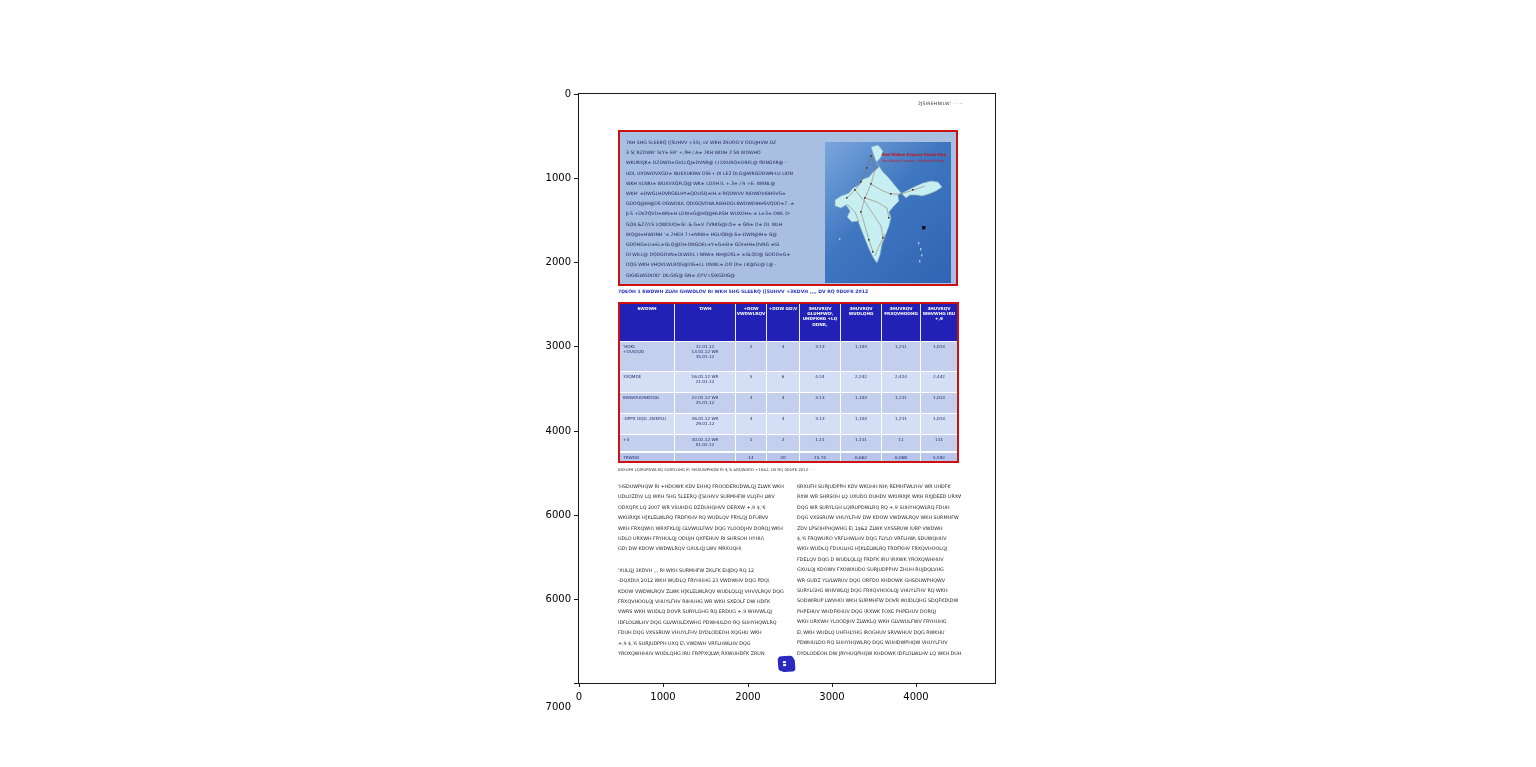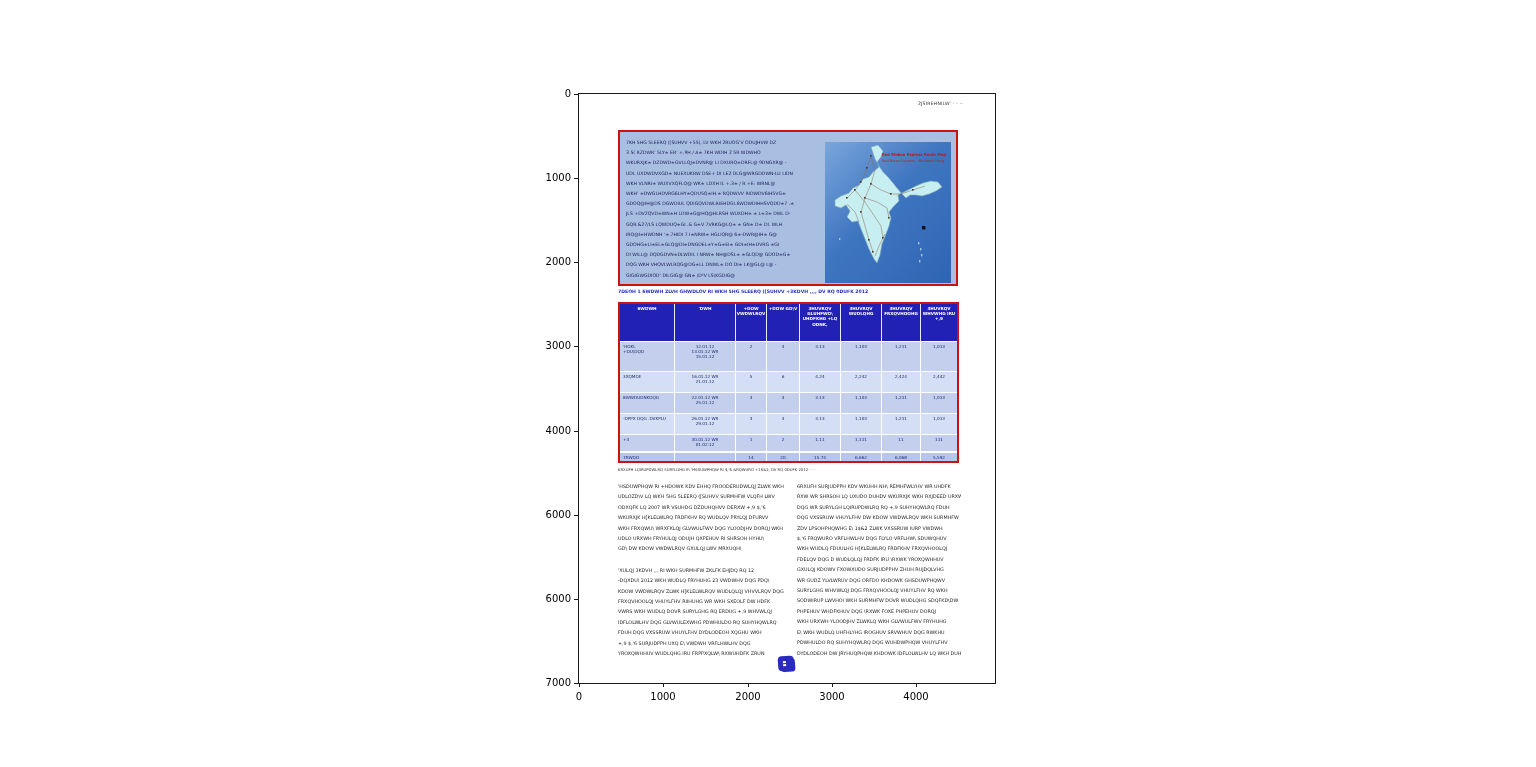--- a/index.html
+++ b/index.html
@@ -74,21 +74,21 @@
     <div class="ytick-mark" style="top:421px"></div>
     <div class="ytick-mark" style="top:505px"></div>
     <div class="ytick-mark" style="top:589px"></div>
     <div class="ytick-label" style="top:-6px">0</div>
     <div class="ytick-label" style="top:78px">1000</div>
     <div class="ytick-label" style="top:162px">2000</div>
     <div class="ytick-label" style="top:246px">3000</div>
     <div class="ytick-label" style="top:331px">4000</div>
     <div class="ytick-label" style="top:415px">6000</div>
     <div class="ytick-label" style="top:499px">6000</div>
-    <div class="ytick-label" style="top:583px">7000</div>
+    <div class="ytick-label" style="top:607px">7000</div>
 
     <div class="xtick-mark" style="left:0px"></div>
     <div class="xtick-mark" style="left:84px"></div>
     <div class="xtick-mark" style="left:169px"></div>
     <div class="xtick-mark" style="left:253px"></div>
     <div class="xtick-mark" style="left:337px"></div>
     <div class="xtick-label" style="left:-20px">0</div>
     <div class="xtick-label" style="left:64px">1000</div>
     <div class="xtick-label" style="left:149px">2000</div>
     <div class="xtick-label" style="left:233px">3000</div>

